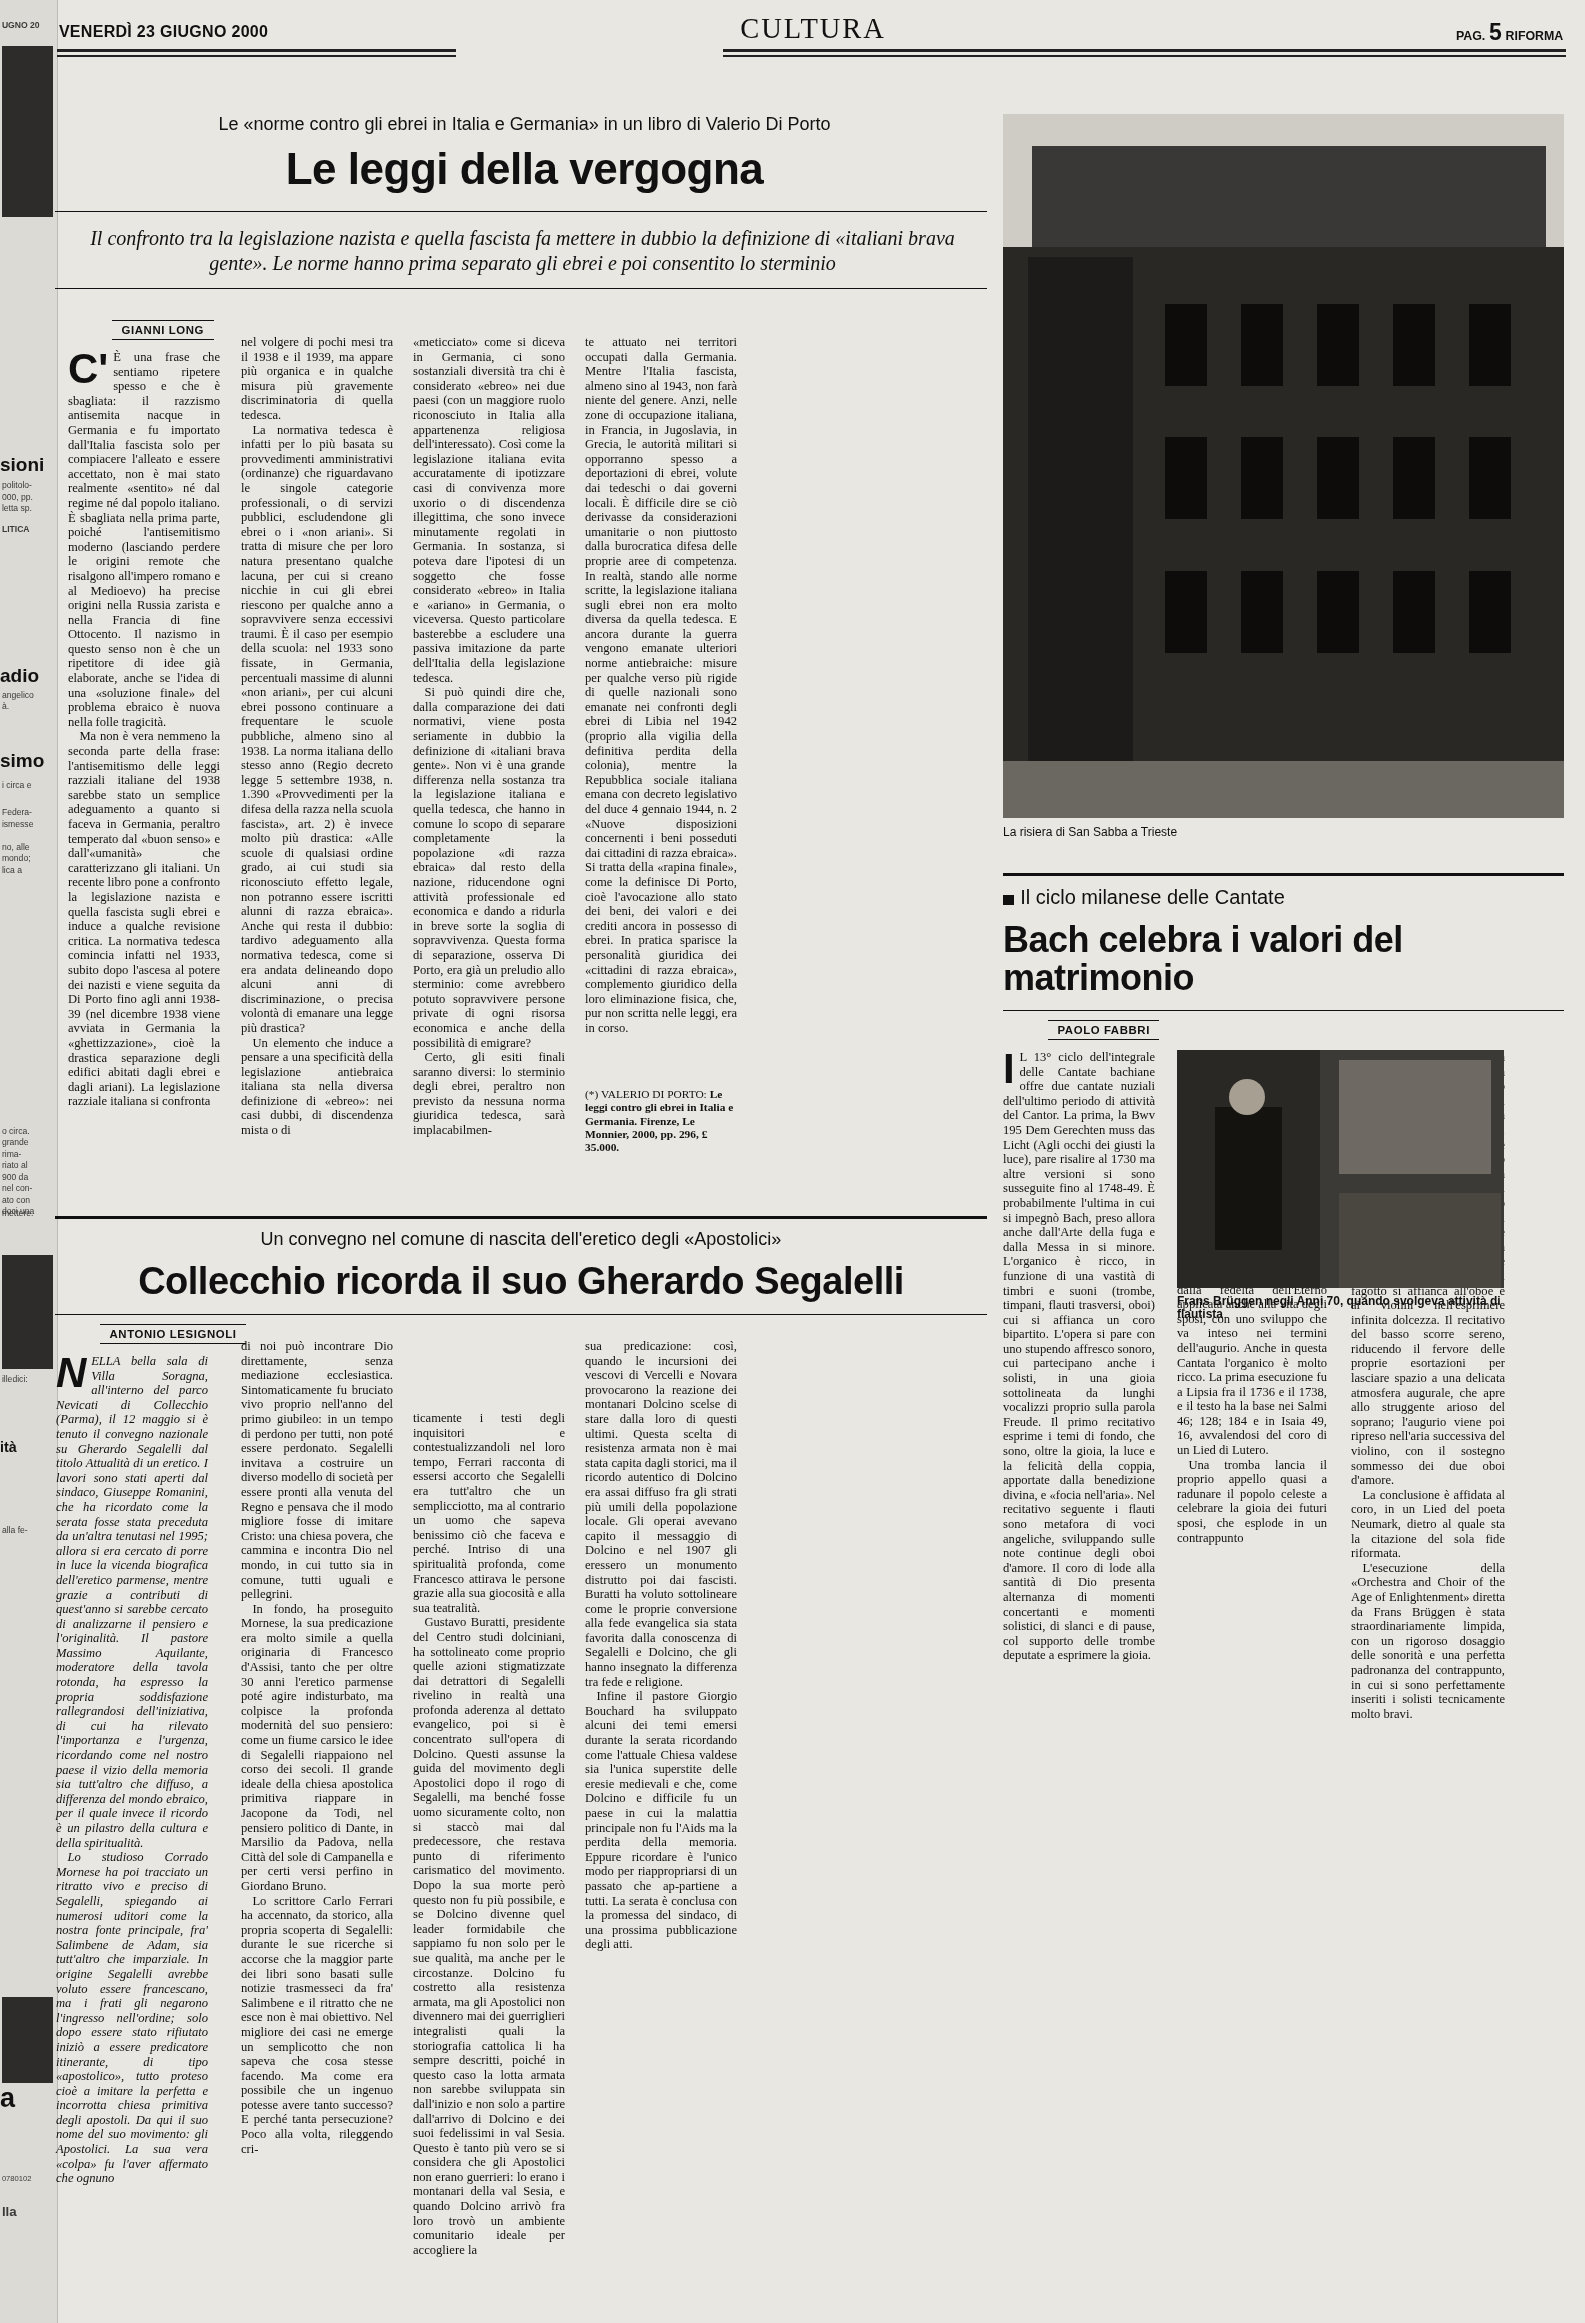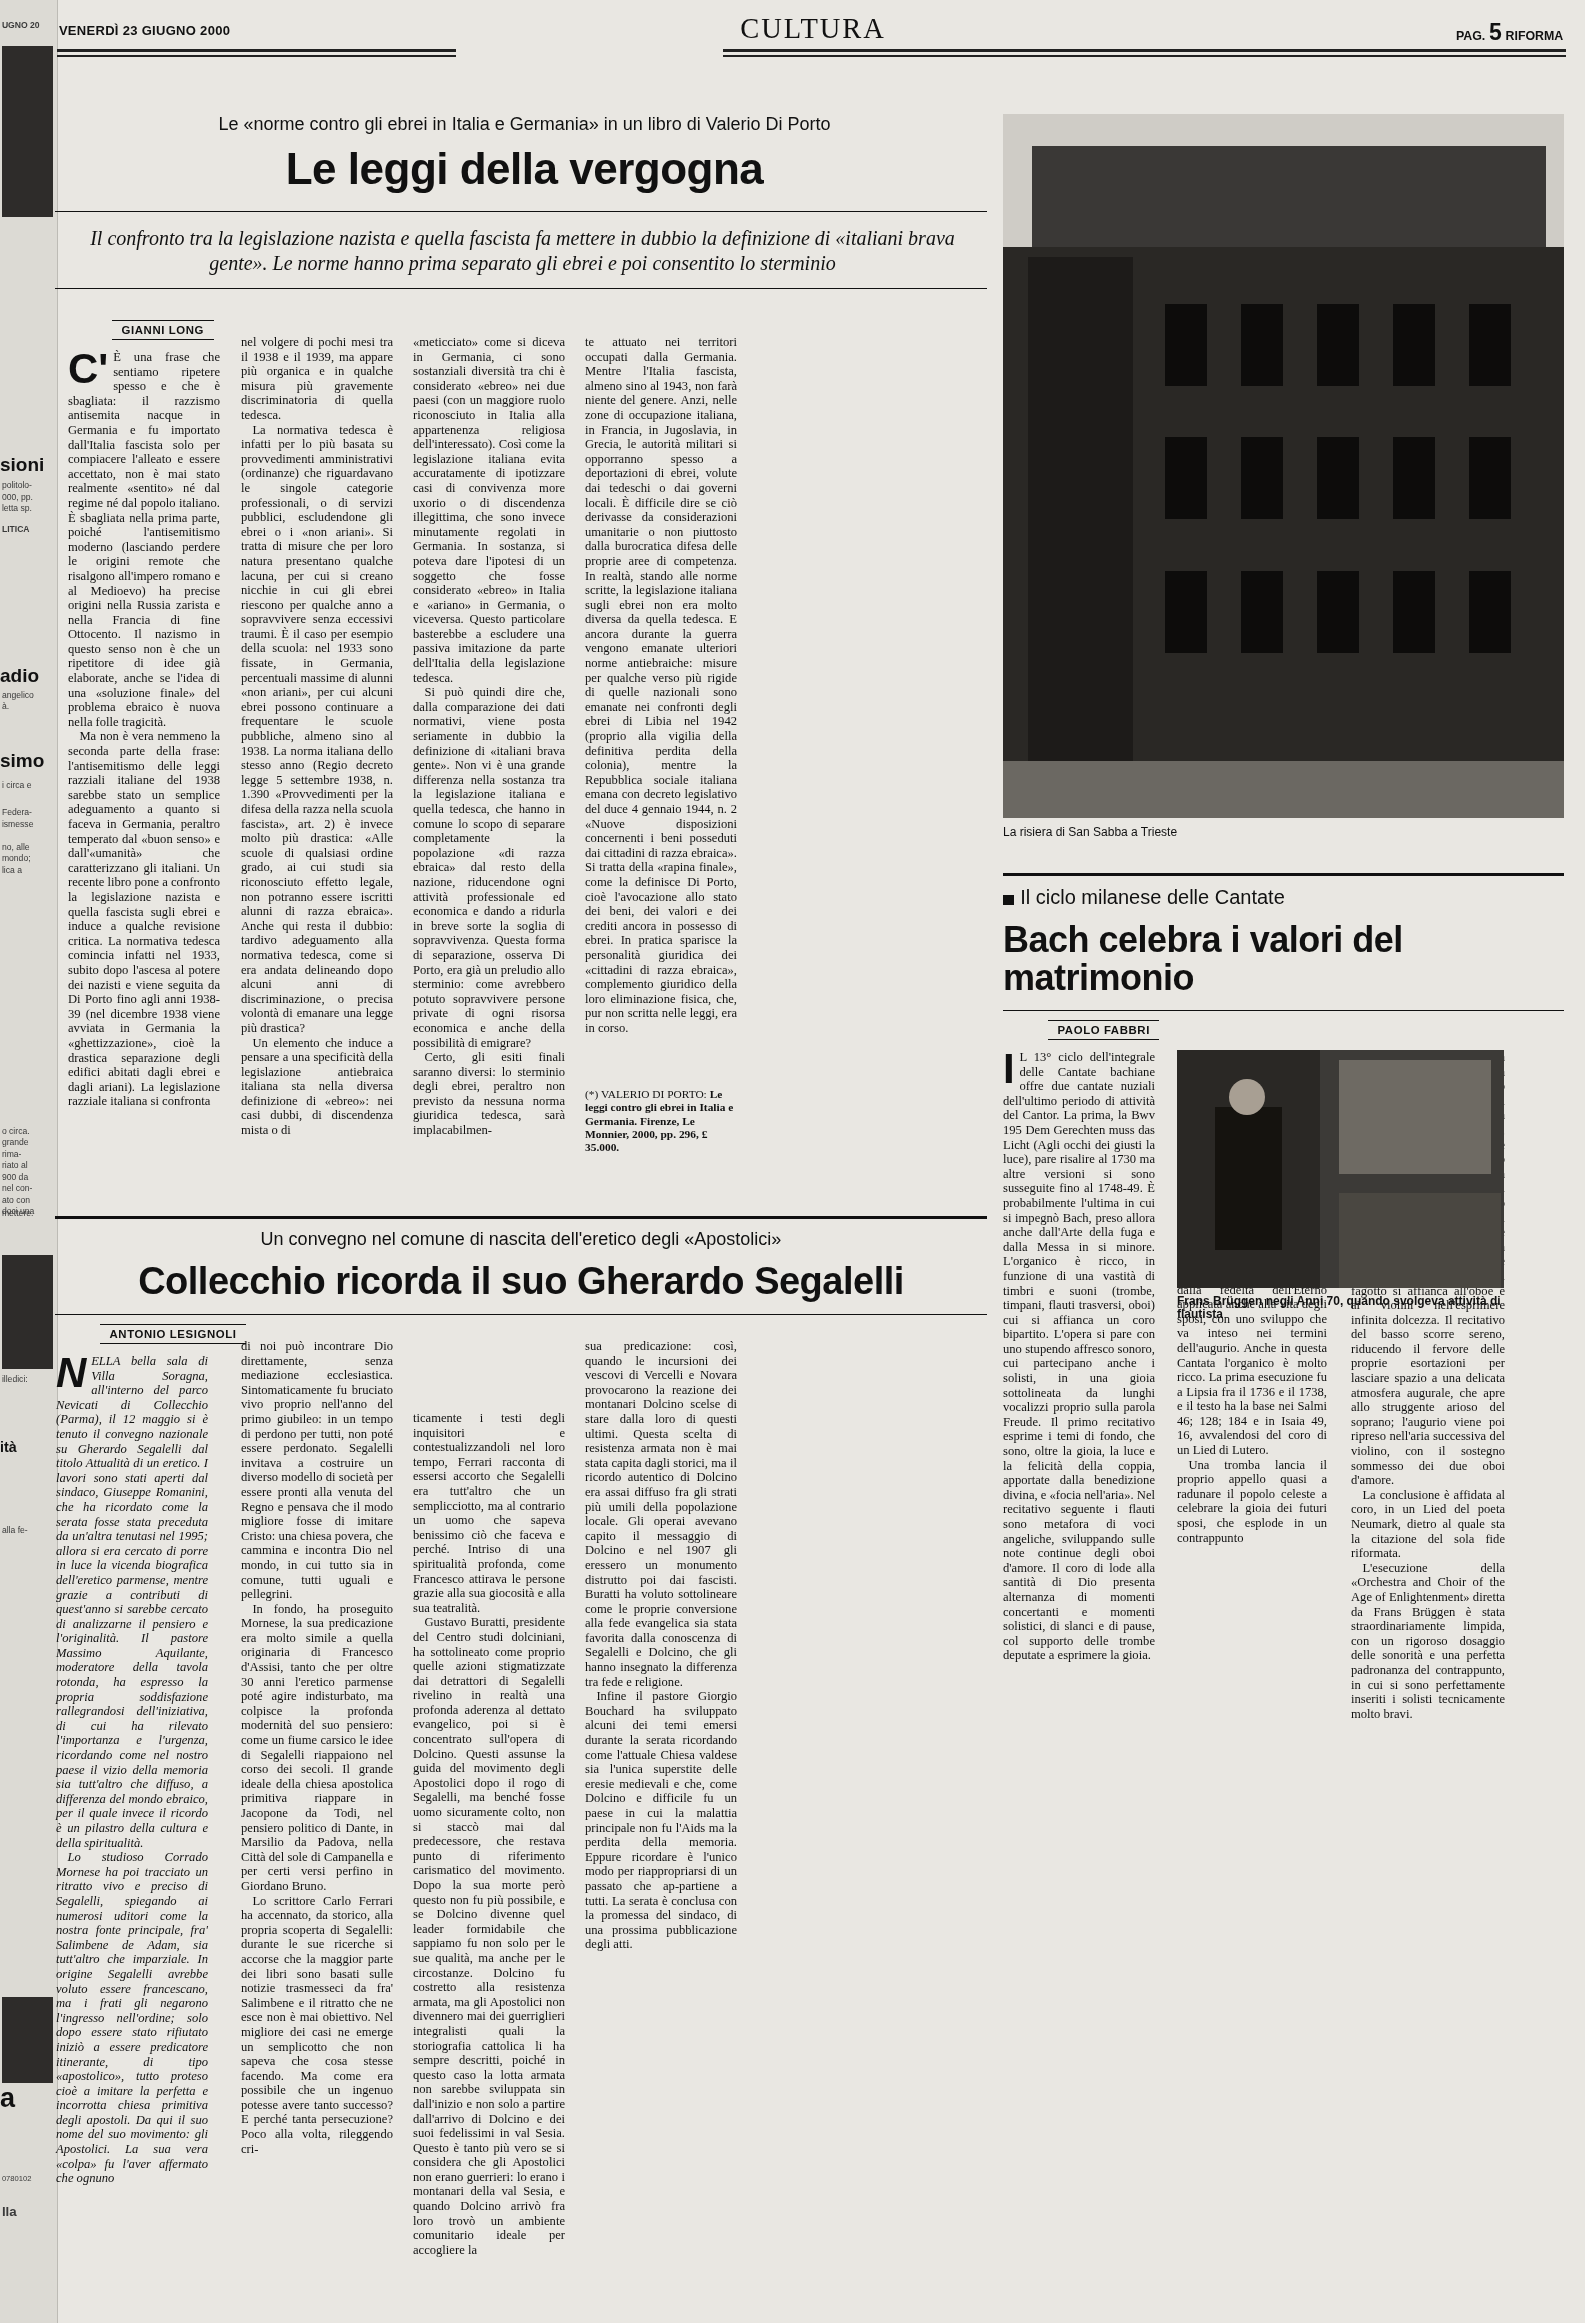--- a/index.html
+++ b/index.html
@@ -7,21 +7,21 @@
   #page{position:relative;width:1586px;height:2324px;background:#e9e7e2;overflow:hidden;}
 
   
   .bleed{position:absolute;left:0;top:0;width:57px;height:2324px;background:#dcdad4;border-right:1px solid #bdbbb5;}
   .bleed .frag{position:absolute;left:1.9px;width:53px;font-size:8.6px;line-height:9.5px;color:#3a3a3a;font-family:"Liberation Sans",sans-serif;}
   .bleed .blk{position:absolute;left:1.9px;width:51px;background:#2e2c2a;}
   .bleed .bighead{position:absolute;left:0px;width:55px;font-family:"Liberation Sans",sans-serif;font-weight:bold;font-size:19px;line-height:19px;color:#111;}
 
   
   .masthead{position:absolute;left:57px;top:13.3px;width:1512px;height:44px;}
-  .mh-left{position:absolute;left:1.9px;top:9.5px;font-family:"Liberation Sans",sans-serif;font-size:13px;font-weight:bold;letter-spacing:0.3px;}
+  .mh-left{position:absolute;left:1.9px;top:9.5px;font-family:"Liberation Sans",sans-serif;font-size:16px;font-weight:bold;letter-spacing:0.3px;}
   .mh-right{position:absolute;right:5.7px;top:5.7px;font-family:"Liberation Sans",sans-serif;font-size:13.3px;font-weight:bold;}
   .mh-right .pag{font-size:12.4px;}
   .mh-right .big{font-size:23px;}
   .mh-title{position:absolute;left:0;right:0;top:0;text-align:center;font-family:"Liberation Serif",serif;font-size:28.5px;letter-spacing:1.9px;}
   .rulewrap{position:absolute;left:57px;top:49px;width:1508px;height:9.5px;}
   .rulewrap .r1{position:absolute;left:0;top:0;height:2.9px;background:#222;}
   .rulewrap .r2{position:absolute;left:0;top:5.7px;height:1.9px;background:#222;}
 
   
   .kicker{font-family:"Liberation Sans",sans-serif;font-size:18px;text-align:center;color:#111;}

